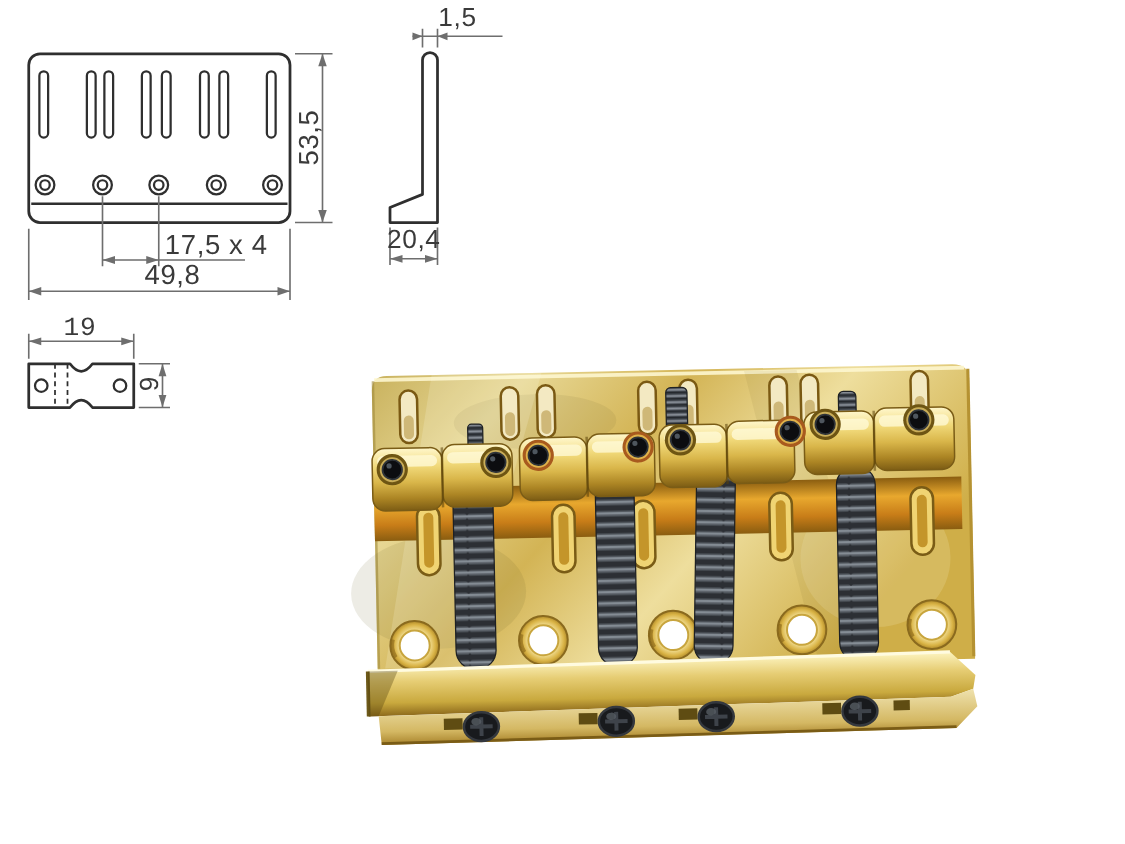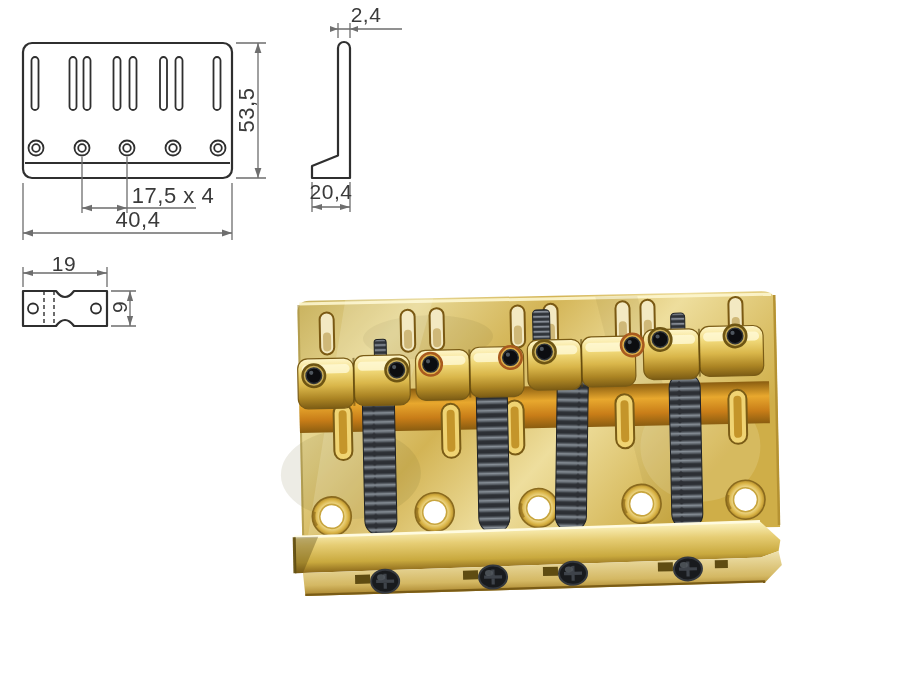--- a/index.html
+++ b/index.html
@@ -337,21 +337,21 @@
       <g>
         <use href="#bscrew" x="382" y="578"></use>
         <use href="#bscrew" x="490" y="576"></use>
         <use href="#bscrew" x="570" y="574"></use>
         <use href="#bscrew" x="685" y="572"></use>
       </g>
     </g>
   </g>
 </svg>
 
-<div class="dim" style="left:88px;  top:209px; width:100px;">40,4</div>
+<div class="dim" style="left:88px;  top:209px; width:100px;">49,8</div>
 <div class="dim" style="left:113px; top:185px; width:120px;">17,5 x 4</div>
 <div class="dim vert" style="left:207px; top:99px;  width:80px;">53,5</div>
-<div class="dim small" style="left:336px; top:4px;   width:60px;">2,4</div>
+<div class="dim small" style="left:336px; top:4px;   width:60px;">1,5</div>
 <div class="dim small" style="left:296px; top:181px; width:70px;">20,4</div>
-<div class="dim small" style="left:34px;  top:253px; width:60px;">19</div>
+<div class="dim small" style="left:34px;  top:253px; width:60px;font-family:Liberation Mono, monospace;">19</div>
 <div class="dim small vert" style="left:90px;  top:296px; width:60px;">9</div>
 
 </div>
 
 </body></html>

